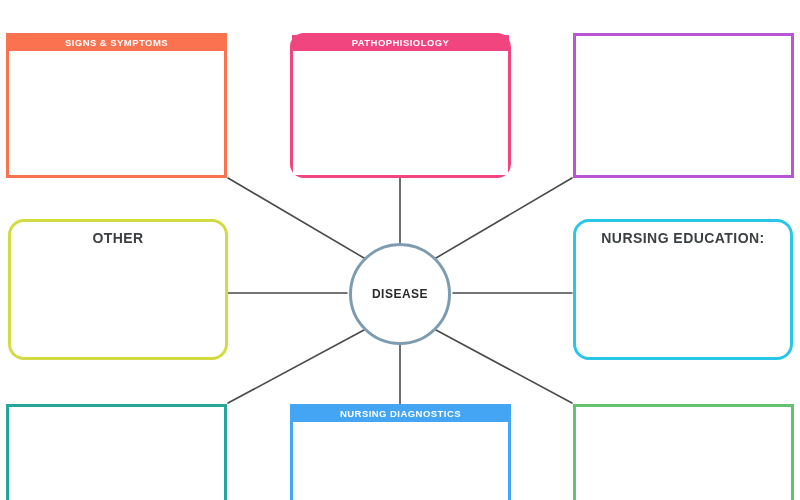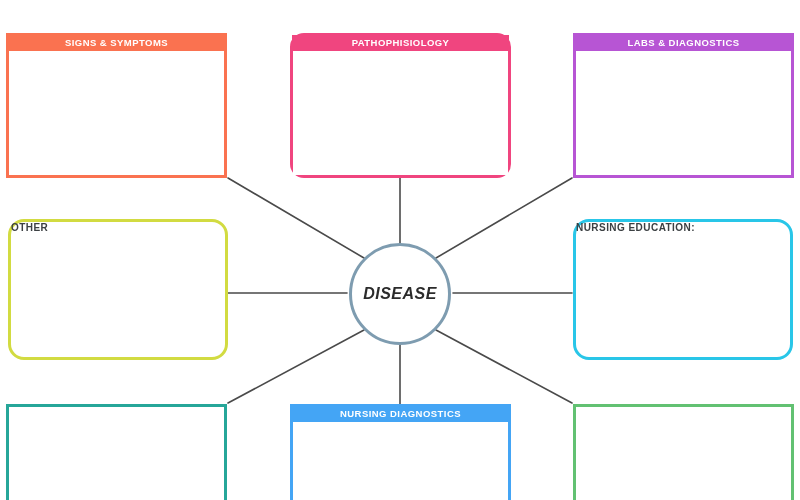--- a/index.html
+++ b/index.html
@@ -60,51 +60,51 @@
     border-top: 1px solid #ffffff;
   }
 
   
   .node.outline {
     border-style: solid;
     border-width: 3px;
     border-radius: 16px;
   }
   .node.outline .title {
-    font-size: 10px;
+    font-size: 14px;
     font-weight: bold;
     letter-spacing: 0.45px;
     color: #3c4043;
-    text-align: left;
+    text-align: center;
+    padding-top: 10px;
     line-height: 12px;
     white-space: nowrap;
     overflow: hidden;
   }
   .node.outline .body {
     flex: 1 1 auto;
   }
 
   
   #center-node {
     position: absolute;
     box-sizing: border-box;
     border-radius: 50%;
     background: #ffffff;
     display: flex;
     align-items: center;
     justify-content: center;
   }
   #center-node .center-label {
-    font-size: 16px;
+    font-size: 12px;
     font-weight: bold;
     letter-spacing: 0.5px;
     color: #2b2b2b;
     text-align: left;
     white-space: nowrap;
-    font-style: italic;
   }
 </style>
 </head>
 <body style="background: rgb(255, 255, 255);">
 
 <div id="canvas">
 
   <svg id="connectors" viewBox="0 0 800 500" width="800" height="500" xmlns="http://www.w3.org/2000/svg">
       <line x1="228" y1="178" x2="364" y2="258" stroke="#4a4a4a" stroke-width="1.6" stroke-linecap="round"></line>
       <line x1="400" y1="178" x2="400" y2="243" stroke="#4a4a4a" stroke-width="1.6" stroke-linecap="round"></line>
@@ -119,21 +119,20 @@
   <div id="nodes-layer">
       <div class="node bar" style="left: 6px; top: 33px; width: 221px; height: 145px; border-color: rgb(250, 114, 80);">
         <div class="title" style="background: rgb(250, 114, 80); color: rgb(255, 255, 255);">SIGNS &amp; SYMPTOMS</div>
         <div class="body"></div>
       </div>
       <div class="node bar" style="left: 290px; top: 33px; width: 221px; height: 145px; border-color: rgb(240, 69, 127); border-radius: 14px;">
         <div class="title" style="background: rgb(240, 69, 127); color: rgb(255, 255, 255);">PATHOPHISIOLOGY</div>
         <div class="body"></div>
       </div>
       <div class="node bar" style="left: 573px; top: 33px; width: 221px; height: 145px; border-color: rgb(183, 85, 212);">
-        <div class="title" style="background: rgb(183, 85, 212); color: rgb(255, 255, 255);">LABS &amp; DIAGNOSTICS</div>
         <div class="body"></div>
       </div>
       <div class="node outline" style="left: 8px; top: 219px; width: 220px; height: 141px; border-color: rgb(210, 219, 65);">
         <div class="title" style="color: rgb(60, 64, 67);">OTHER</div>
         <div class="body"></div>
       </div>
       <div class="node outline" style="left: 573px; top: 219px; width: 220px; height: 141px; border-color: rgb(41, 198, 232);">
         <div class="title" style="color: rgb(60, 64, 67);">NURSING EDUCATION:</div>
         <div class="body"></div>
       </div>

